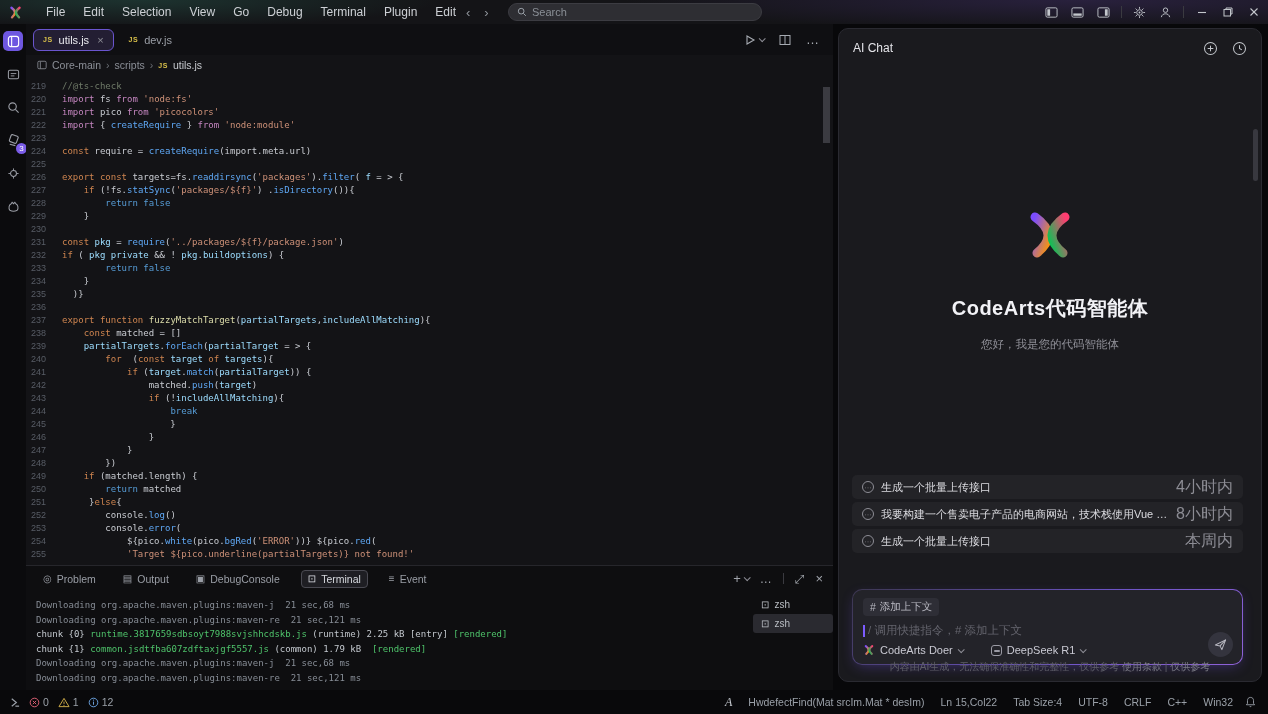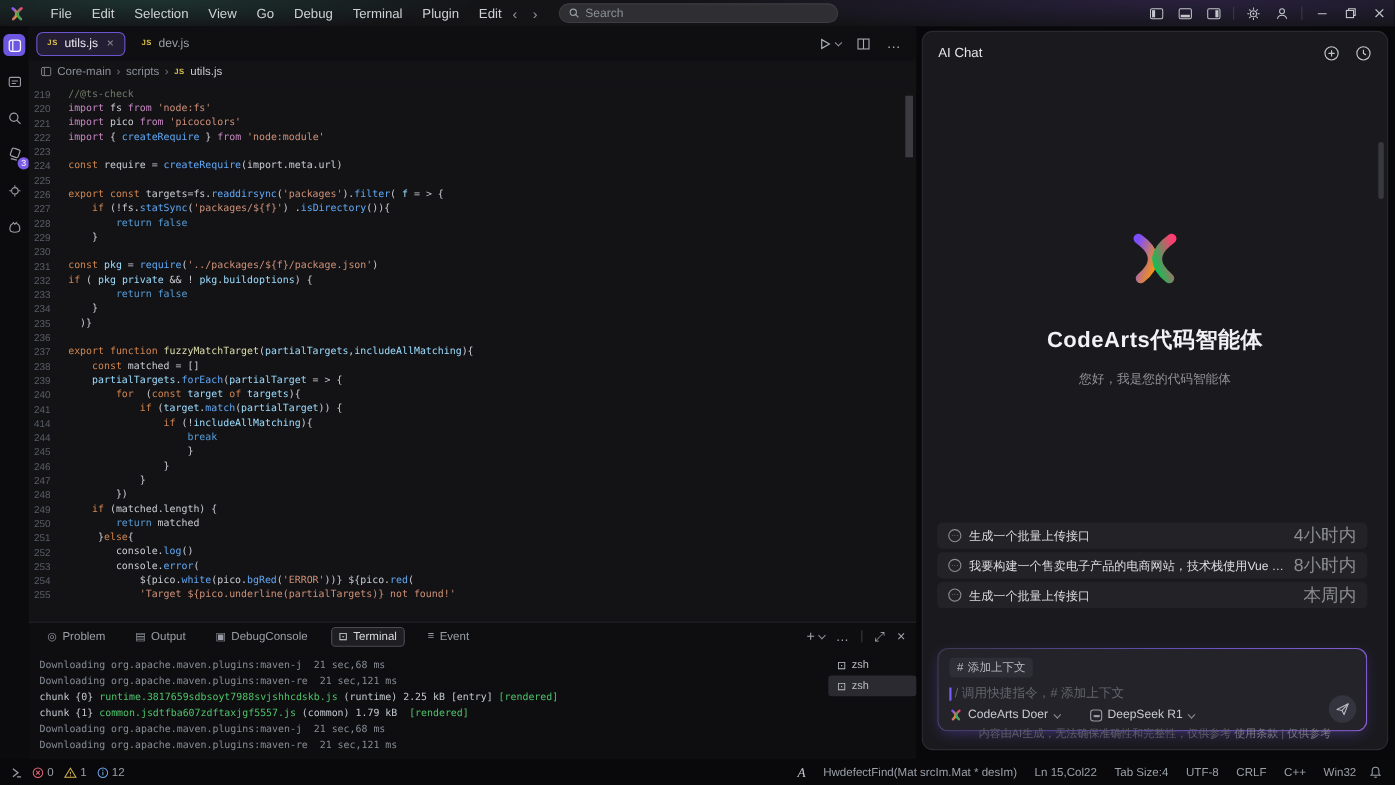--- a/index.html
+++ b/index.html
@@ -336,21 +336,22 @@
         <div class="cline"><span class="lnum">232</span><span class="ctext"><span class="tk-e">if</span><span class="tk-p"> ( </span><span class="tk-v">pkg</span><span class="tk-p"> </span><span class="tk-v">private</span><span class="tk-p"> &amp;&amp; ! </span><span class="tk-v">pkg</span><span class="tk-p">.</span><span class="tk-v">buildoptions</span><span class="tk-p">) {</span></span></div>
         <div class="cline"><span class="lnum">233</span><span class="ctext"><span class="tk-p">        </span><span class="tk-r">return</span><span class="tk-p"> </span><span class="tk-r">false</span></span></div>
         <div class="cline"><span class="lnum">234</span><span class="ctext"><span class="tk-p">    }</span></span></div>
         <div class="cline"><span class="lnum">235</span><span class="ctext"><span class="tk-p">  )}</span></span></div>
         <div class="cline"><span class="lnum">236</span><span class="ctext"></span></div>
         <div class="cline"><span class="lnum">237</span><span class="ctext"><span class="tk-e">export</span><span class="tk-p"> </span><span class="tk-e">function</span><span class="tk-p"> </span><span class="tk-y">fuzzyMatchTarget</span><span class="tk-p">(</span><span class="tk-v">partialTargets</span><span class="tk-p">,</span><span class="tk-v">includeAllMatching</span><span class="tk-p">){</span></span></div>
         <div class="cline"><span class="lnum">238</span><span class="ctext"><span class="tk-p">    </span><span class="tk-e">const</span><span class="tk-p"> matched = []</span></span></div>
         <div class="cline"><span class="lnum">239</span><span class="ctext"><span class="tk-p">    </span><span class="tk-v">partialTargets</span><span class="tk-p">.</span><span class="tk-f">forEach</span><span class="tk-p">(</span><span class="tk-v">partialTarget</span><span class="tk-p"> = &gt; {</span></span></div>
         <div class="cline"><span class="lnum">240</span><span class="ctext"><span class="tk-p">        </span><span class="tk-e">for</span><span class="tk-p">  (</span><span class="tk-e">const</span><span class="tk-p"> </span><span class="tk-v">target</span><span class="tk-p"> </span><span class="tk-e">of</span><span class="tk-p"> </span><span class="tk-v">targets</span><span class="tk-p">){</span></span></div>
         <div class="cline"><span class="lnum">241</span><span class="ctext"><span class="tk-p">            </span><span class="tk-e">if</span><span class="tk-p"> (</span><span class="tk-v">target</span><span class="tk-p">.</span><span class="tk-f">match</span><span class="tk-p">(</span><span class="tk-v">partialTarget</span><span class="tk-p">)) {</span></span></div>
-        <div class="cline"><span class="lnum">414</span><span class="ctext"><span class="tk-p">                </span><span class="tk-e">if</span><span class="tk-p"> (!</span><span class="tk-v">includeAllMatching</span><span class="tk-p">){</span></span></div>
+        <div class="cline"><span class="lnum">242</span><span class="ctext"><span class="tk-p">                matched.</span><span class="tk-f">push</span><span class="tk-p">(</span><span class="tk-v">target</span><span class="tk-p">)</span></span></div>
+        <div class="cline"><span class="lnum">243</span><span class="ctext"><span class="tk-p">                </span><span class="tk-e">if</span><span class="tk-p"> (!</span><span class="tk-v">includeAllMatching</span><span class="tk-p">){</span></span></div>
         <div class="cline"><span class="lnum">244</span><span class="ctext"><span class="tk-p">                    </span><span class="tk-r">break</span></span></div>
         <div class="cline"><span class="lnum">245</span><span class="ctext"><span class="tk-p">                    }</span></span></div>
         <div class="cline"><span class="lnum">246</span><span class="ctext"><span class="tk-p">                }</span></span></div>
         <div class="cline"><span class="lnum">247</span><span class="ctext"><span class="tk-p">            }</span></span></div>
         <div class="cline"><span class="lnum">248</span><span class="ctext"><span class="tk-p">        })</span></span></div>
         <div class="cline"><span class="lnum">249</span><span class="ctext"><span class="tk-p">    </span><span class="tk-e">if</span><span class="tk-p"> (matched.length) {</span></span></div>
         <div class="cline"><span class="lnum">250</span><span class="ctext"><span class="tk-p">        </span><span class="tk-r">return</span><span class="tk-p"> matched</span></span></div>
         <div class="cline"><span class="lnum">251</span><span class="ctext"><span class="tk-p">     }</span><span class="tk-e">else</span><span class="tk-p">{</span></span></div>
         <div class="cline"><span class="lnum">252</span><span class="ctext"><span class="tk-p">        console.</span><span class="tk-f">log</span><span class="tk-p">()</span></span></div>
         <div class="cline"><span class="lnum">253</span><span class="ctext"><span class="tk-p">        console.</span><span class="tk-f">error</span><span class="tk-p">(</span></span></div>

